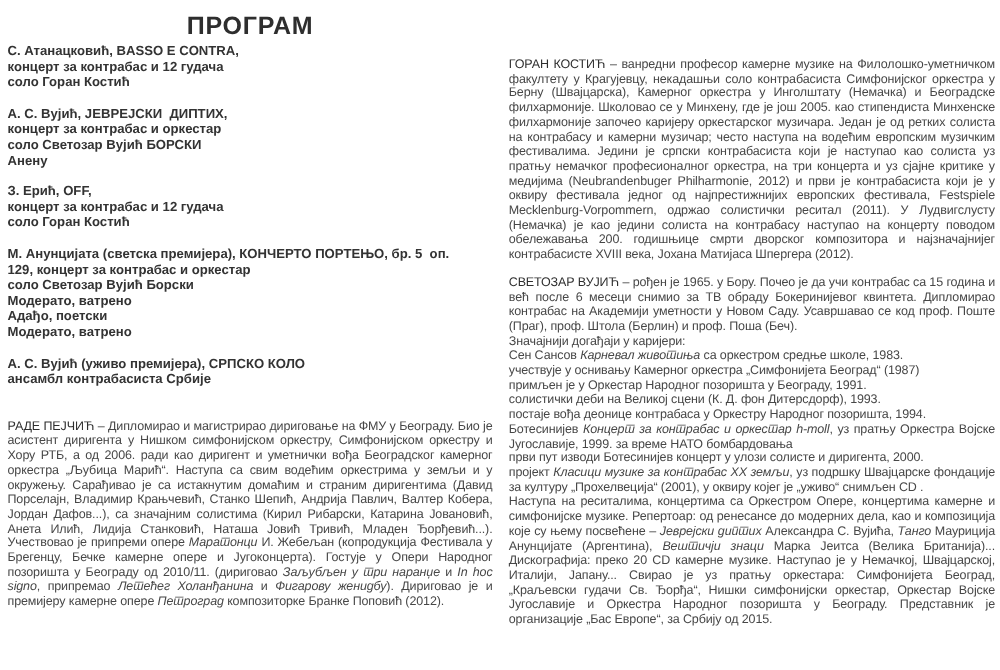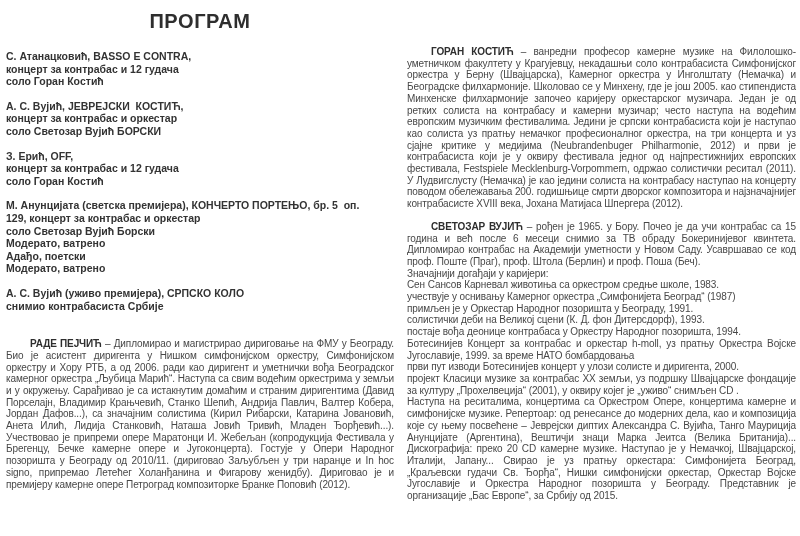--- a/index.html
+++ b/index.html
@@ -13,21 +13,21 @@
     box-sizing: border-box;
     width: 800px; height: 536px;
     display: flex; gap: 13px;
     padding: 8px 4px 0 6px;
   }
   .col { box-sizing: border-box; }
   .col-left  { flex: 0 0 388px; width: 388px; }
   .col-right { flex: 0 0 389px; width: 389px; padding-top: 38px; }
 
   .title {
-    margin: 2px 0 17px 0;
+    margin: 2px 0 2px 0;
     text-align: center;
     font-size: 20px; font-weight: 700;
     letter-spacing: 0.6px;
     color: #2e2e2e;
   }
   .program {
     font-weight: 700;
     font-size: 10.5px;
     line-height: 12.6px;
     color: #333333;
@@ -38,59 +38,60 @@
   .bio {
     margin: 0;
     font-size: 10px;
     line-height: 11.7px;
     letter-spacing: -0.1px;
     color: #474747;
     text-align: justify;
     white-space: pre-wrap;
   }
   .bio + .bio { margin-top: 11px; }
-  .bio .b { font-weight: 700; color: #2e2e2e; margin-left: 24px; }
-  .bio .i { }
+  .bio .b { font-weight: 400; color: #2e2e2e; }
+  .bio .i { font-style: italic; }
   .bio-left { margin-top: 26px; }
 </style>
 </head>
 <body>
 
 <div class="page">
 
   <div class="col col-left">
     <h1 class="title">ПРОГРАМ</h1>
 
     <div class="program">
       <div class="entry">
         <div class="entry-line">С. Атанацковић, BASSO E CONTRA,</div>
         <div class="entry-line">концерт за контрабас и 12 гудача</div>
         <div class="entry-line">соло Горан Костић</div>
       </div>
       <div class="entry">
-        <div class="entry-line">А. С. Вујић, ЈЕВРЕЈСКИ  КОСТИЋ,</div>
+        <div class="entry-line">А. С. Вујић, ЈЕВРЕЈСКИ  ДИПТИХ,</div>
         <div class="entry-line">концерт за контрабас и оркестар</div>
         <div class="entry-line">соло Светозар Вујић БОРСКИ</div>
+        <div class="entry-line">Анену</div>
       </div>
       <div class="entry">
         <div class="entry-line">З. Ерић, OFF,</div>
         <div class="entry-line">концерт за контрабас и 12 гудача</div>
         <div class="entry-line">соло Горан Костић</div>
       </div>
       <div class="entry">
         <div class="entry-line">М. Анунцијата (светска премијера), КОНЧЕРТО ПОРТЕЊО, бр. 5  оп.</div>
         <div class="entry-line">129, концерт за контрабас и оркестар</div>
         <div class="entry-line">соло Светозар Вујић Борски</div>
         <div class="entry-line">Модерато, ватрено</div>
         <div class="entry-line">Адађо, поетски</div>
         <div class="entry-line">Модерато, ватрено</div>
       </div>
       <div class="entry">
         <div class="entry-line">А. С. Вујић (уживо премијера), СРПСКО КОЛО</div>
-        <div class="entry-line">снимио контрабасиста Србије</div>
+        <div class="entry-line">ансамбл контрабасиста Србије</div>
       </div>
     </div>
 
     <p class="bio bio-left"><span class="b">РАДЕ ПЕЈЧИЋ</span><span> – Дипломирао и магистрирао дириговање на ФМУ у Београду. Био је асистент диригента у Нишком симфонијском оркестру, Симфонијском оркестру и Хору РТБ, а од 2006. ради као диригент и уметнички вођа Београдског камерног оркестра „Љубица Марић“. Наступа са свим водећим оркестрима у земљи и у окружењу. Сарађивао је са истакнутим домаћим и страним диригентима (Давид Порселајн, Владимир Крањчевић, Станко Шепић, Андрија Павлич, Валтер Кобера, Јордан Дафов...), са значајним солистима (Кирил Рибарски, Катарина Јовановић, Анета Илић, Лидија Станковић, Наташа Јовић Тривић, Младен Ђорђевић...). Учествовао је припреми опере </span><span class="i">Маратонци</span><span> И. Жебељан (копродукција Фестивала у Брегенцу, Бечке камерне опере и Југоконцерта). Гостује у Опери Народног позоришта у Београду од 2010/11. (дириговао </span><span class="i">Заљубљен у три наранџе</span><span> и </span><span class="i">In hoc signo</span><span>, припремао </span><span class="i">Летећег Холанђанина</span><span> и </span><span class="i">Фигарову женидбу</span><span>). Дириговао је и премијеру камерне опере </span><span class="i">Петроград</span><span> композиторке Бранке Поповић (2012).</span></p>
   </div>
 
   <div class="col col-right">
     <p class="bio"><span class="b">ГОРАН КОСТИЋ</span><span> – ванредни професор камерне музике на Филолошко-уметничком факултету у Крагујевцу, некадашњи соло контрабасиста Симфонијског оркестра у Берну (Швајцарска), Камерног оркестра у Инголштату (Немачка) и Београдске филхармоније. Школовао се у Минхену, где је још 2005. као стипендиста Минхенске филхармоније започео каријеру оркестарског музичара. Један је од ретких солиста на контрабасу и камерни музичар; често наступа на водећим европским музичким фестивалима. Једини је српски контрабасиста који је наступао као солиста уз пратњу немачког професионалног оркестра, на три концерта и уз сјајне критике у медијима (Neubrandenbuger Philharmonie, 2012) и први је контрабасиста који је у оквиру фестивала једног од најпрестижнијих европских фестивала, Festspiele Mecklenburg-Vorpommern, одржао солистички реситал (2011). У Лудвигслусту (Немачка) је као једини солиста на контрабасу наступао на концерту поводом обележавања 200. годишњице смрти дворског композитора и најзначајнијег контрабасисте XVIII века, Јохана Матијаса Шпергера (2012).</span></p>
     <p class="bio"><span class="b">СВЕТОЗАР ВУЈИЋ</span><span> – рођен је 1965. у Бору. Почео је да учи контрабас са 15 година и већ после 6 месеци снимио за ТВ обраду Бокеринијевог квинтета. Дипломирао контрабас на Академији уметности у Новом Саду. Усавршавао се код проф. Поште (Праг), проф. Штола (Берлин) и проф. Поша (Беч).
 Значајнији догађаји у каријери:

